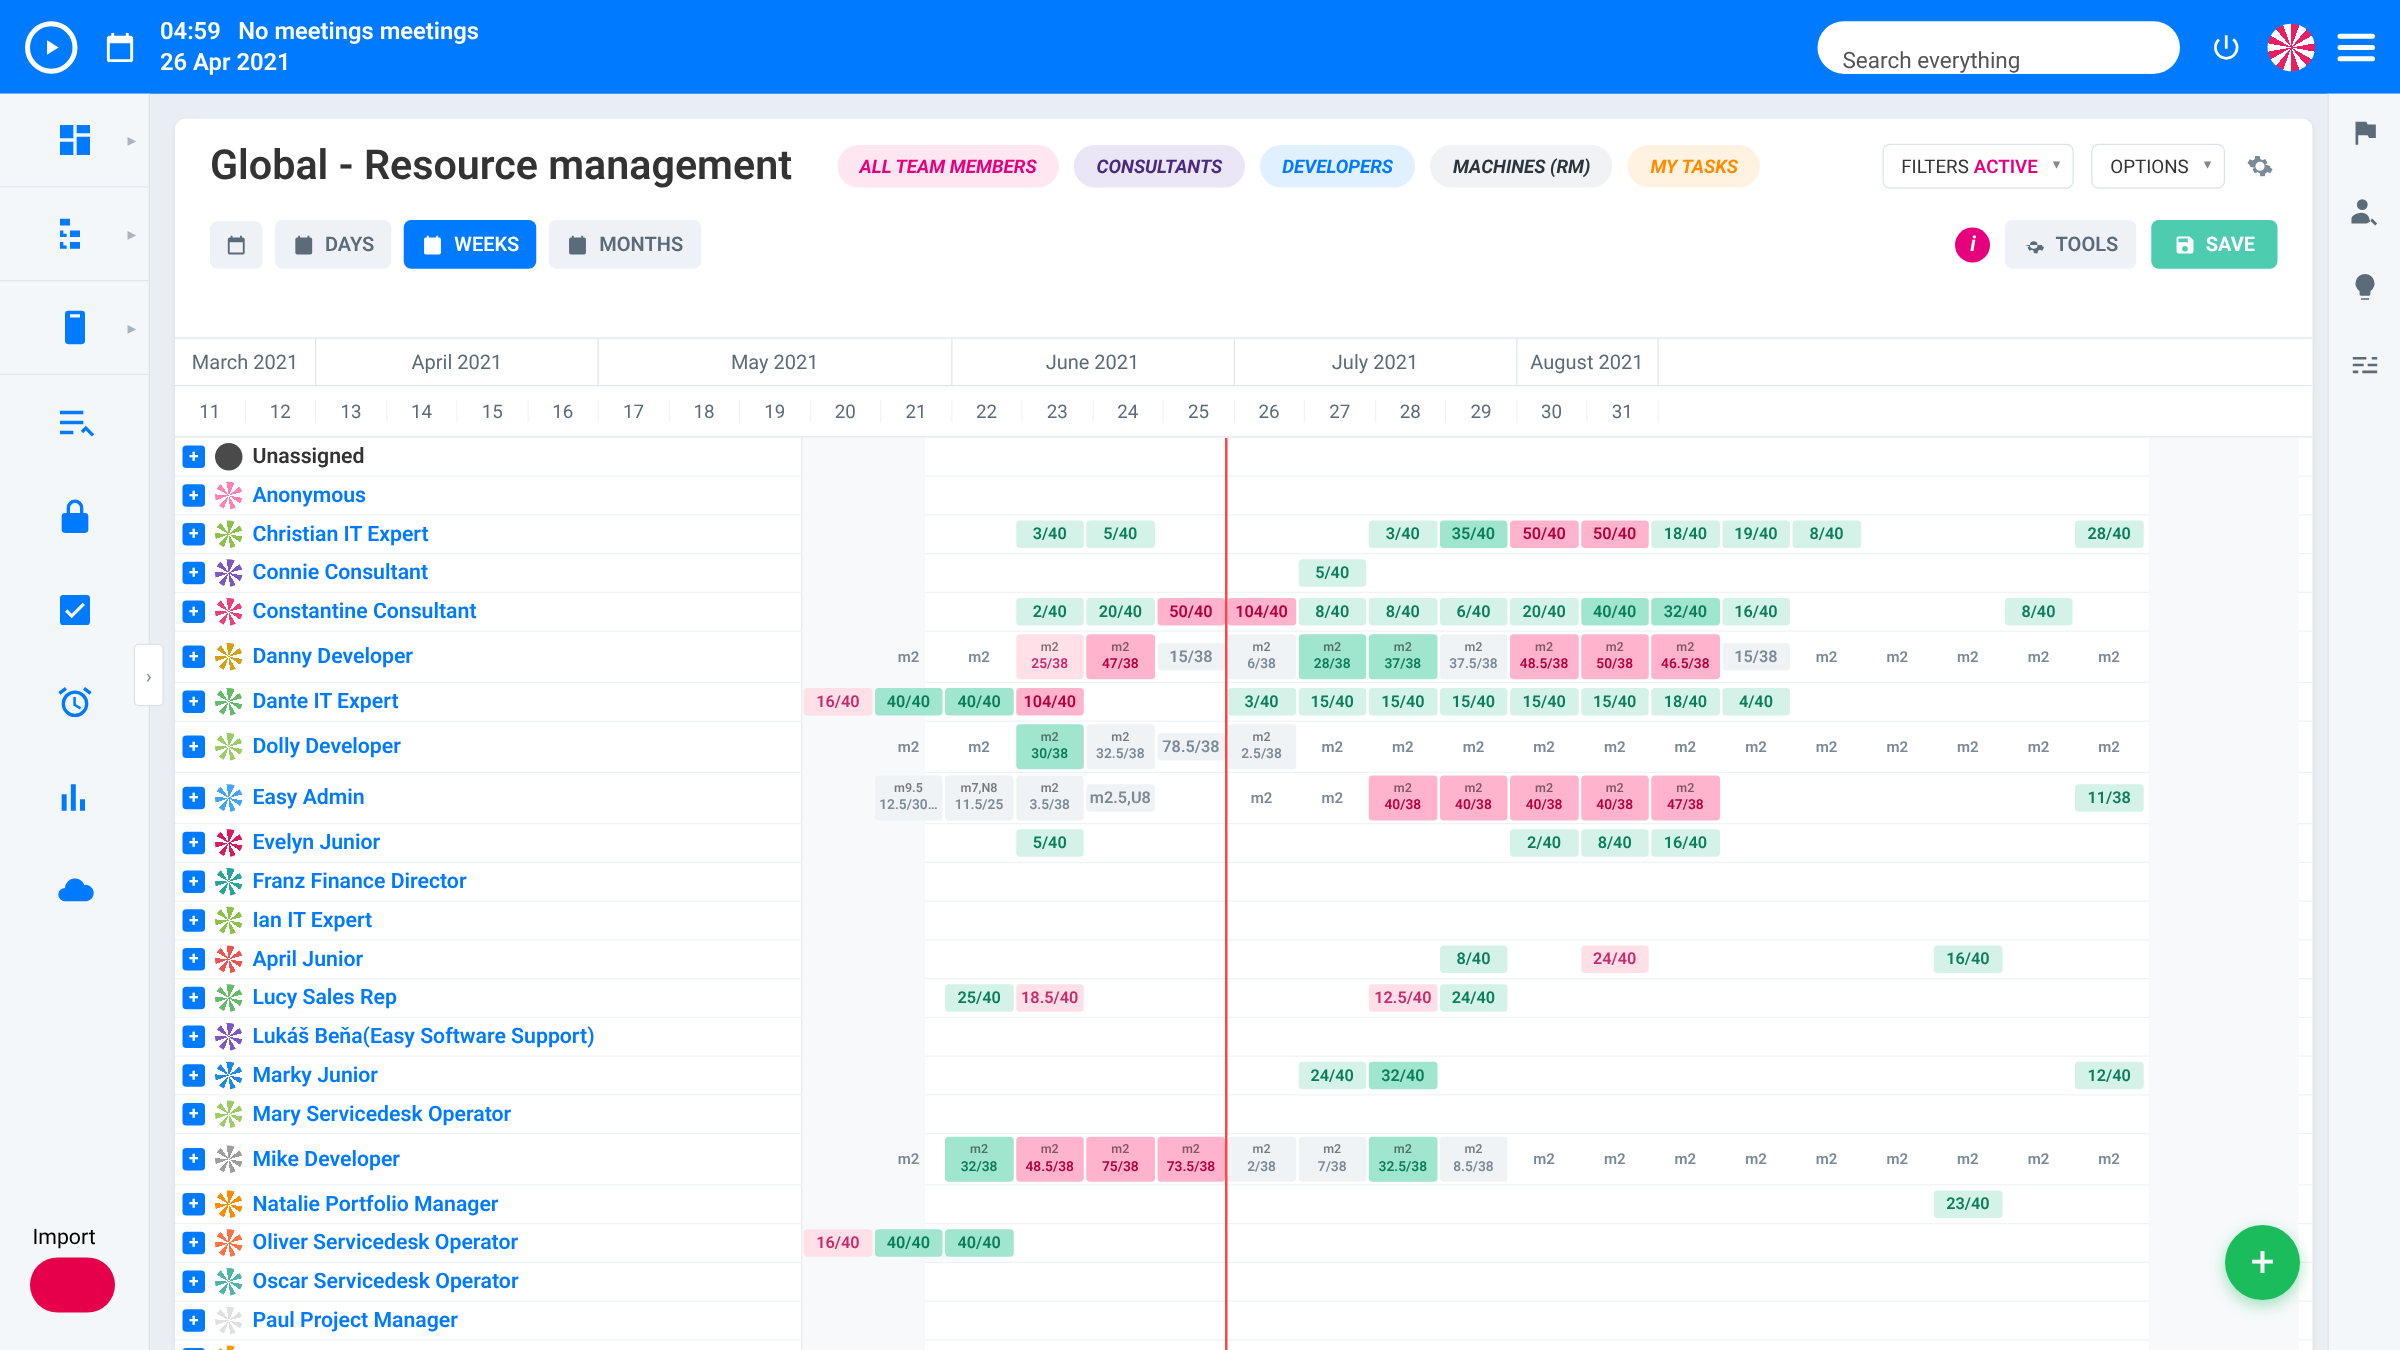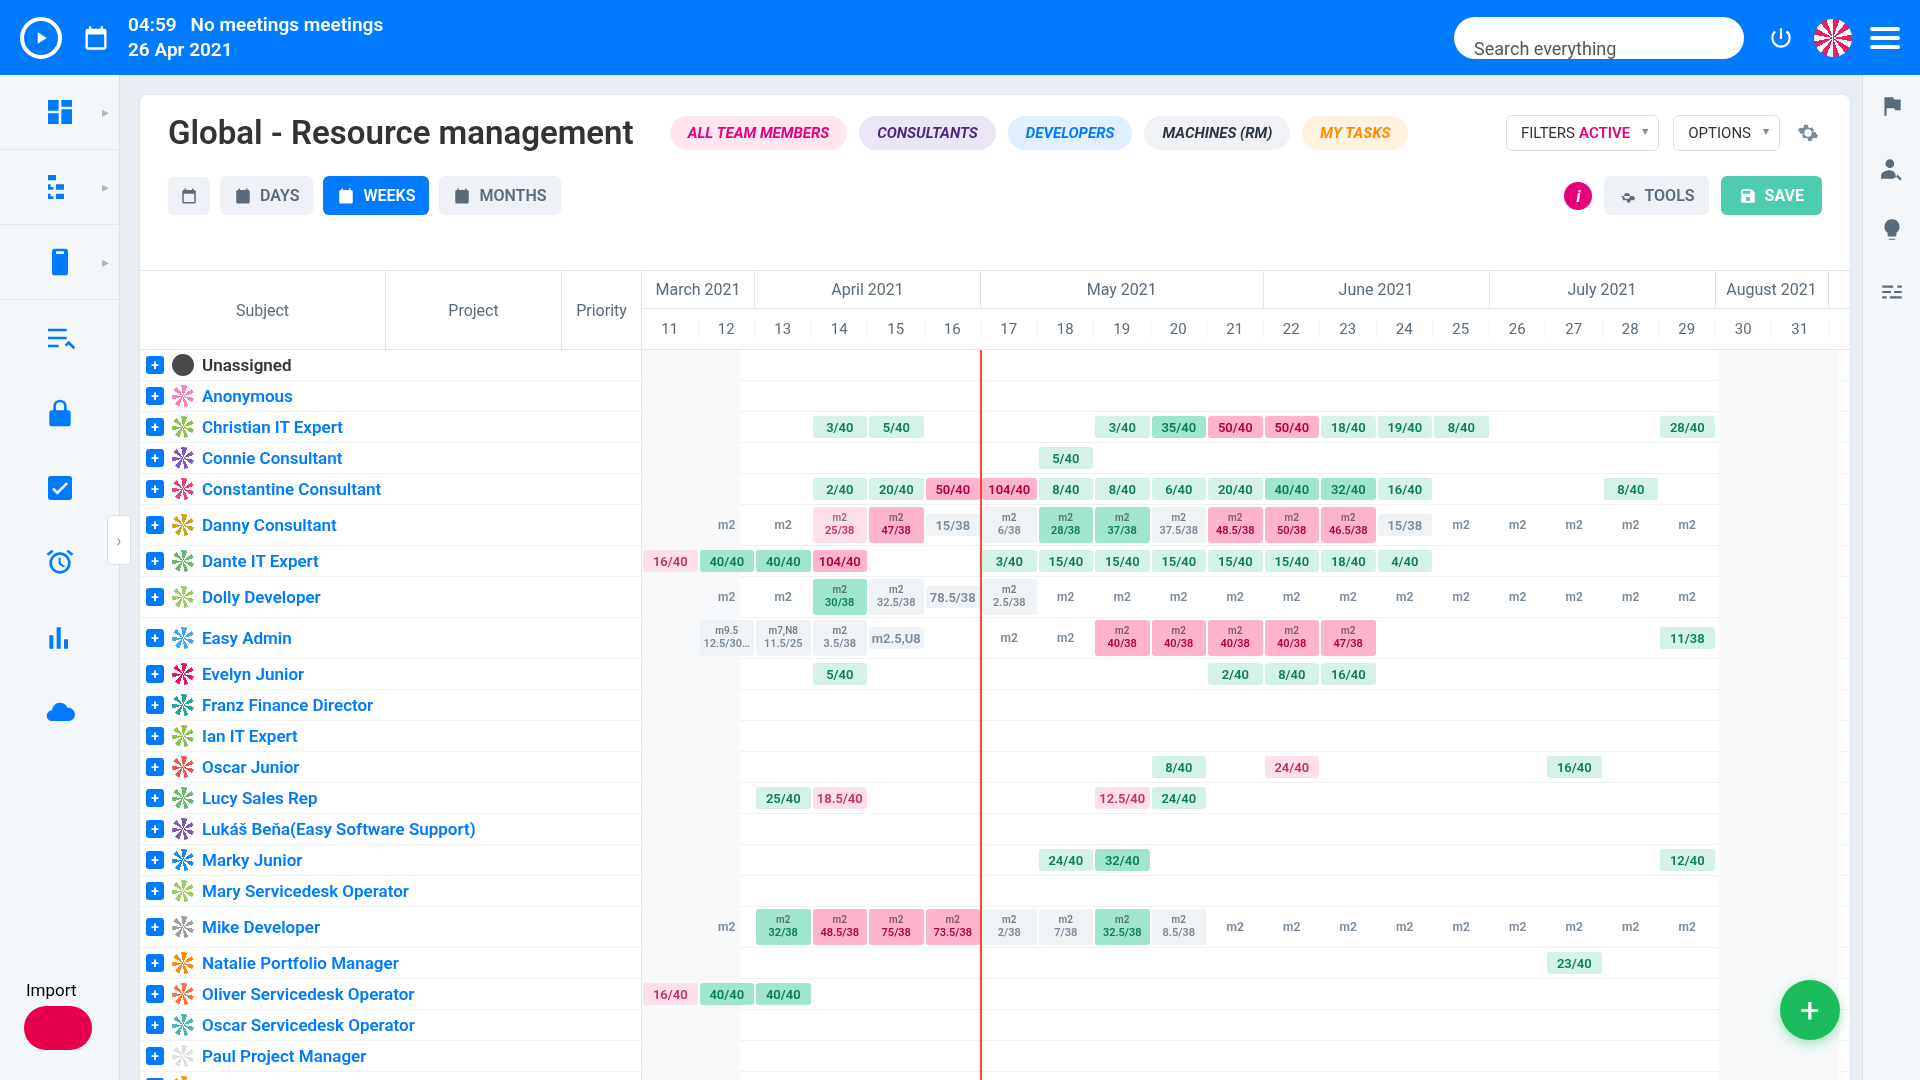--- a/index.html
+++ b/index.html
@@ -282,25 +282,20 @@
           <svg viewBox="0 0 24 24">
             <path d="M17 3H5a2 2 0 00-2 2v14a2 2 0 002 2h14a2 2 0 002-2V7zm-5 16a3 3 0 110-6 3 3 0 010 6zm3-10H5V5h10z"></path>
           </svg>
           <span>SAVE</span>
         </div>
     </div>
   </div>
 
   <div class="grid-wrap">
     <div class="grid-header">
-      <div class="gh-left">
-        <div class="gh-col" style="width:246px">Subject</div>
-        <div class="gh-col" style="width:176px">Project</div>
-        <div class="gh-col" style="width:80px">Priority</div>
-      </div>
       <div class="gh-timeline">
         <div class="gh-months" id="gh-months">
             <div class="gh-month" style="width: 113px;">March 2021</div>
             <div class="gh-month" style="width: 226px;">April 2021</div>
             <div class="gh-month" style="width: 282.5px;">May 2021</div>
             <div class="gh-month" style="width: 226px;">June 2021</div>
             <div class="gh-month" style="width: 226px;">July 2021</div>
             <div class="gh-month" style="width: 113px;">August 2021</div>
           </div>
         <div class="gh-weeks" id="gh-weeks">
@@ -525,21 +520,21 @@
             </div>
             <div class="gr-cell"></div>
             <div class="gr-cell"></div>
             <div class="gr-cell"></div>
           </div>
         </div>
         <div class="grid-row">
           <div class="gr-left">
             <div class="expand-sq">+</div>
             <div class="user-avatar" style="background: repeating-conic-gradient(rgb(212, 160, 23) 0deg, rgb(212, 160, 23) 25deg, rgb(255, 255, 255) 25deg, rgb(255, 255, 255) 50deg);"></div>
-            <div class="user-name">Danny Consultant</div>
+            <div class="user-name">Danny Developer</div>
           </div>
           <div class="gr-timeline">
             <div class="gr-cell"></div>
             <div class="gr-cell">
               <div class="alloc none">m2</div>
             </div>
             <div class="gr-cell">
               <div class="alloc none">m2</div>
             </div>
             <div class="gr-cell">
@@ -923,21 +918,21 @@
             <div class="gr-cell"></div>
             <div class="gr-cell"></div>
             <div class="gr-cell"></div>
             <div class="gr-cell"></div>
           </div>
         </div>
         <div class="grid-row">
           <div class="gr-left">
             <div class="expand-sq">+</div>
             <div class="user-avatar" style="background: repeating-conic-gradient(rgb(239, 83, 80) 0deg, rgb(239, 83, 80) 25deg, rgb(255, 255, 255) 25deg, rgb(255, 255, 255) 50deg);"></div>
-            <div class="user-name">Oscar Junior</div>
+            <div class="user-name">April Junior</div>
           </div>
           <div class="gr-timeline">
             <div class="gr-cell"></div>
             <div class="gr-cell"></div>
             <div class="gr-cell"></div>
             <div class="gr-cell"></div>
             <div class="gr-cell"></div>
             <div class="gr-cell"></div>
             <div class="gr-cell"></div>
             <div class="gr-cell"></div>

